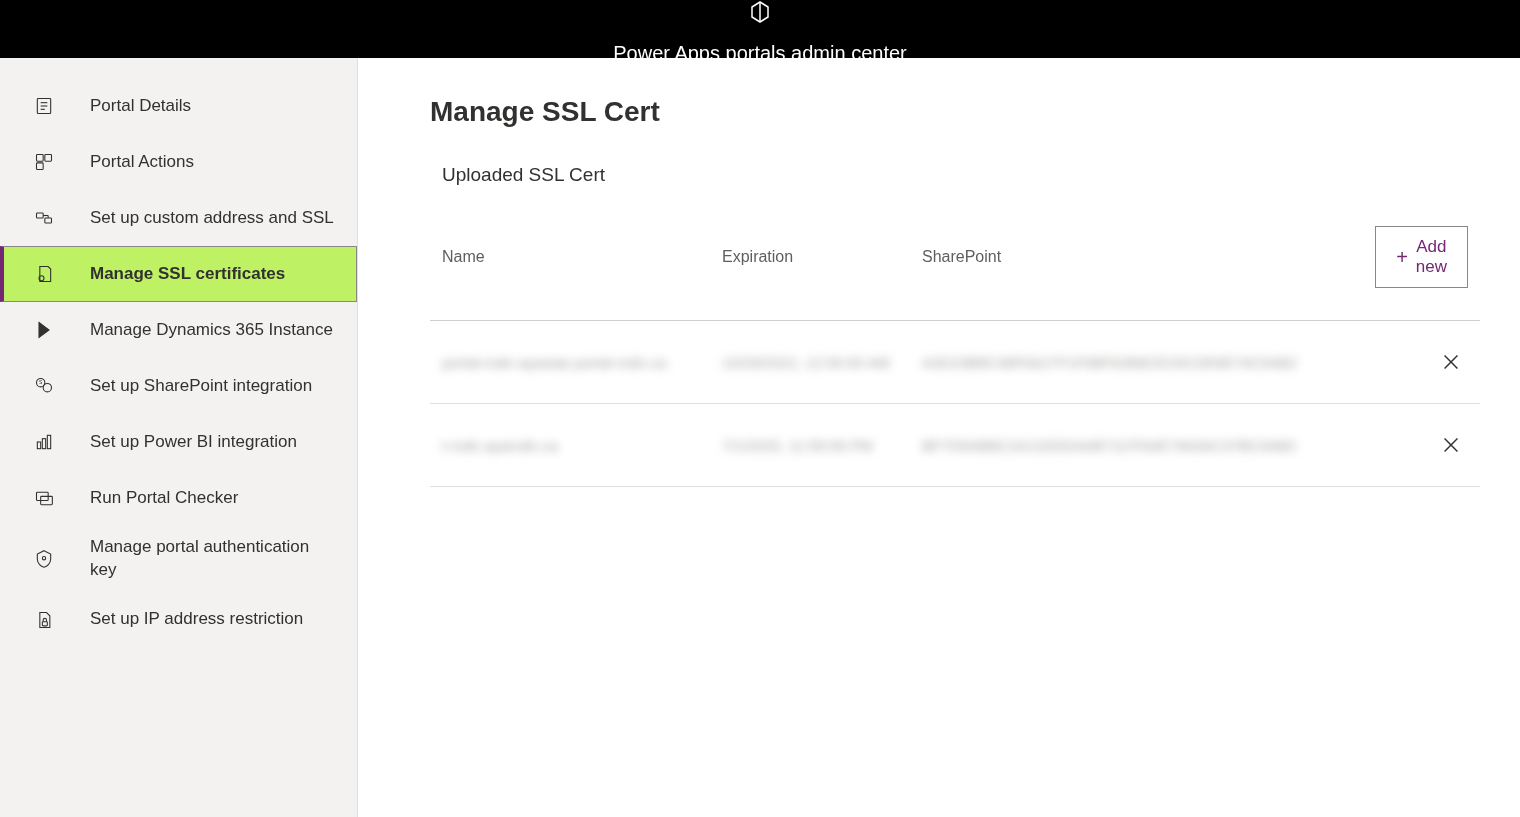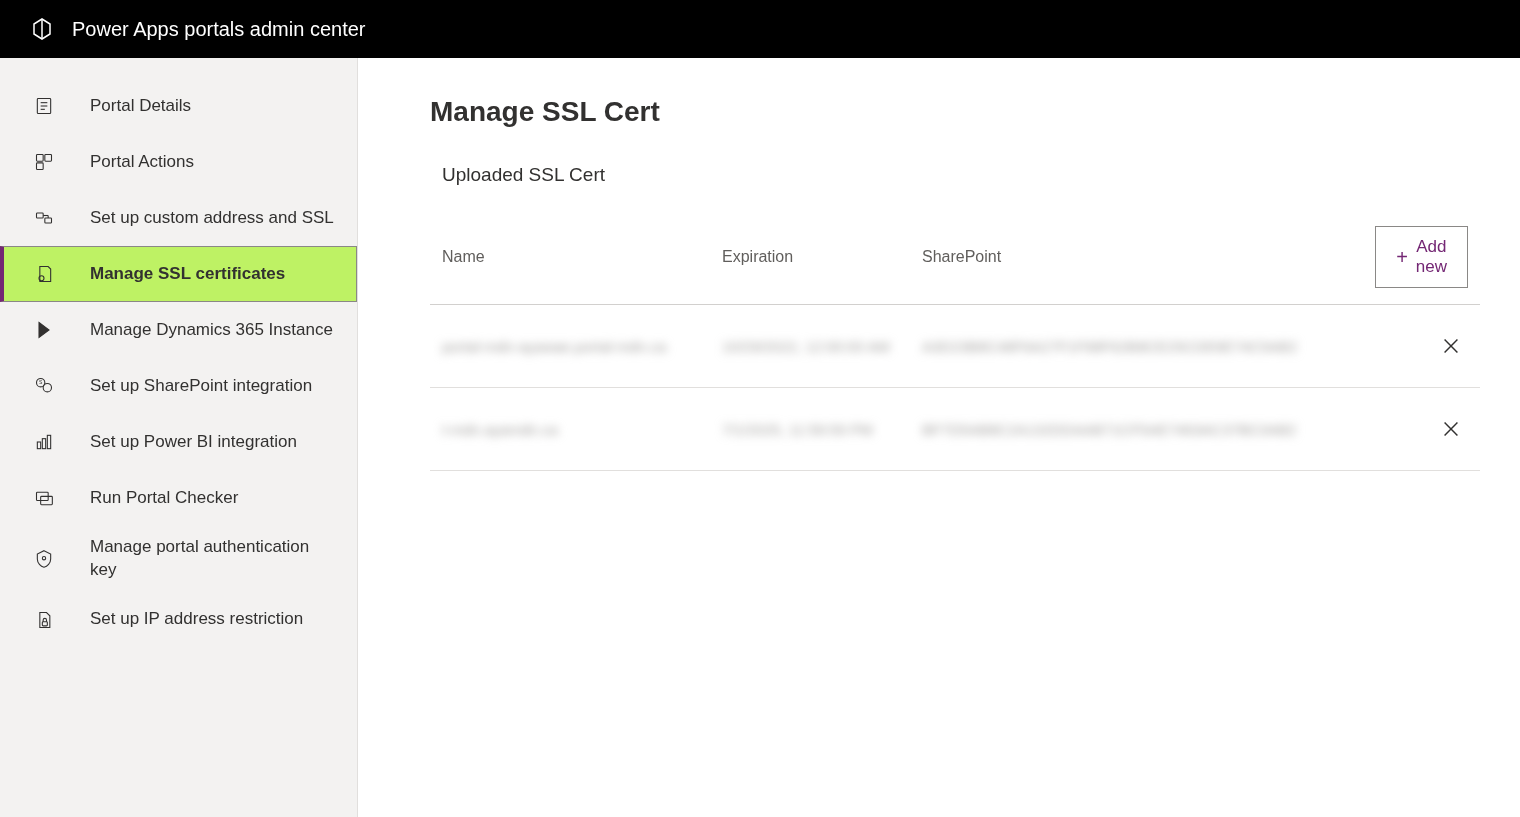--- a/index.html
+++ b/index.html
@@ -10,20 +10,21 @@
       font-size: 14px;
     }
     .topbar {
       background: #000;
       color: #fff;
       height: 58px;
       display: flex;
       align-items: center;
       padding: 0 30px;
       gap: 18px;
+      flex-direction: column;
     }
     .topbar-logo svg { width: 24px; height: 24px; display: block; }
     .topbar-title { font-size: 20px; font-weight: 400; }
     .layout {
       display: flex;
       height: calc(100vh - 58px);
     }
     .sidebar {
       width: 358px;
       background: #f3f2f1;
@@ -66,21 +67,21 @@
       margin-left: 32px;
     }
     .page-title { font-size: 28px; font-weight: 600; margin-bottom: 36px; }
     .section-title { font-size: 19px; font-weight: 400; margin: 0 0 30px 12px; color: #323130; }
     .table { width: 100%; }
     .table-header-row {
       display: grid;
       grid-template-columns: 280px 200px 400px 1fr 80px;
       align-items: center;
       border-bottom: 1px solid #d2d0ce;
-      padding: 10px 12px 16px 12px;
+      padding: 10px 12px 32px 12px;
     }
     .table-header-cell { font-size: 16px; color: #605e5c; }
     .add-new-btn {
       justify-self: end;
       display: inline-flex;
       align-items: center;
       gap: 8px;
       border: 1px solid #8a8886;
       background: #fff;
       color: #742774;

